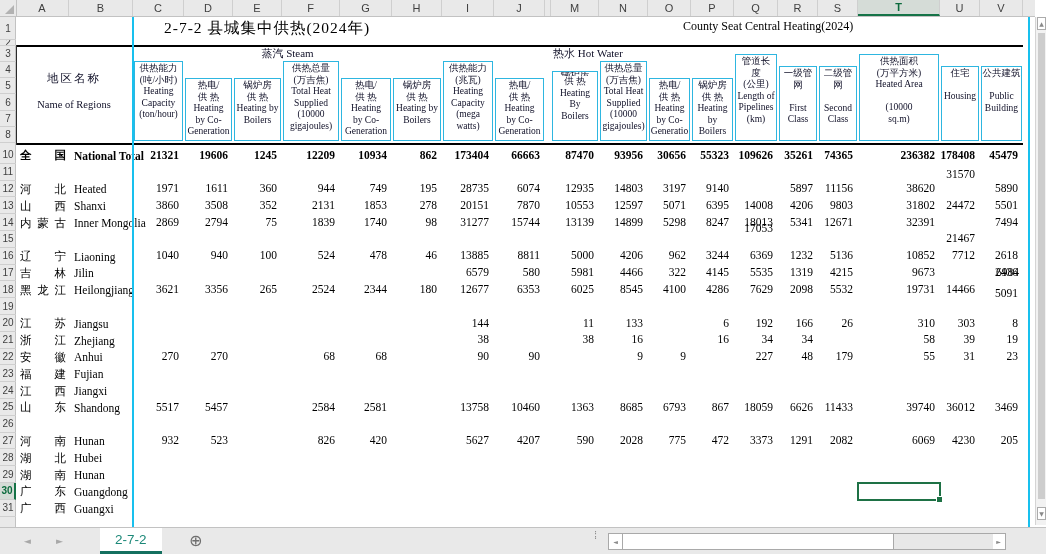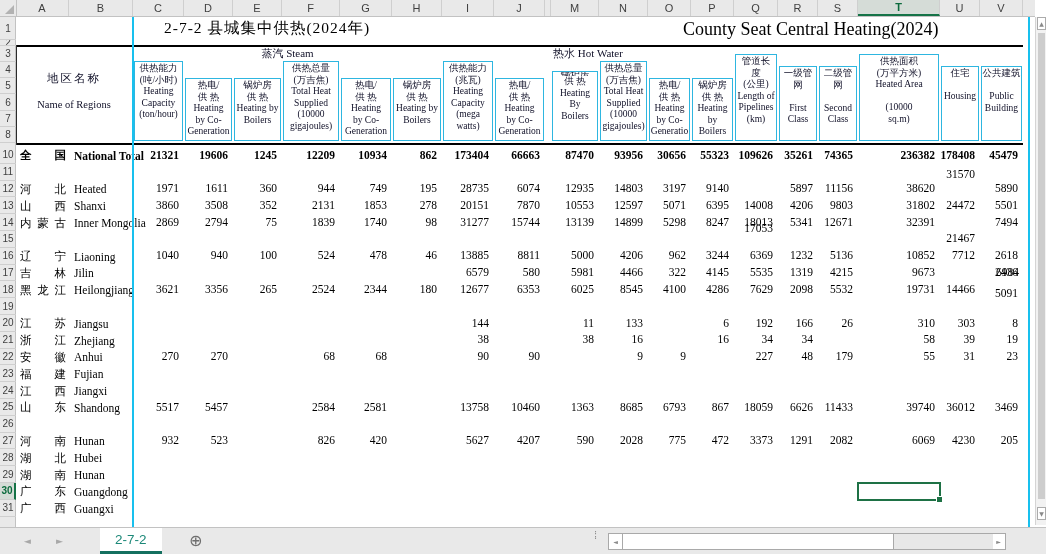--- a/index.html
+++ b/index.html
@@ -38,21 +38,21 @@
   .num.b{font-weight:bold;}
   .region{position:absolute;display:flex;align-items:center;font-size:11.5px;color:#000;
        white-space:nowrap;z-index:2;}
   .region .zh{display:inline-flex;justify-content:space-between;width:46px;}
   .region .en{margin-left:8px;}
   .region.b{font-weight:bold;}
   .sel-box{position:absolute;border:2px solid #1e7145;z-index:7;box-sizing:border-box;}
   .sel-box .handle{position:absolute;right:-4px;bottom:-4px;width:5px;height:5px;
        background:#1e7145;border:1px solid #fff;}
   .titleZh{position:absolute;left:164px;top:18px;font-size:15.5px;color:#000;letter-spacing:1px;z-index:2;}
-  .titleEn{position:absolute;left:683px;top:19px;font-size:18px;color:#000;z-index:2;}
+  .titleEn{position:absolute;left:683px;top:19px;font-size:12px;color:#000;z-index:2;}
   
   .vscroll{position:absolute;left:1035px;top:17px;width:11px;height:508px;background:#f2f2f2;
        border-left:1px solid #d4d4d4;box-sizing:border-box;}
   .vs-btn{position:absolute;left:1px;width:9px;height:13px;background:#fff;border:1px solid #ababab;
        box-sizing:border-box;display:flex;align-items:center;justify-content:center;
        font-size:6px;color:#8a8a8a;font-family:"DejaVu Sans",sans-serif;}
   .vs-thumb{position:absolute;left:2px;top:16px;width:7px;height:466px;background:#cdcdcd;}
   .tabbar{position:absolute;left:0;top:527px;width:1046px;height:27px;background:#e9e9e9;
        border-top:1px solid #c2c2c2;box-sizing:border-box;font-family:"Liberation Sans",sans-serif;}
   .navarrow{position:absolute;top:8px;color:#a8a8a8;font-size:9px;font-family:"DejaVu Sans",sans-serif;}

